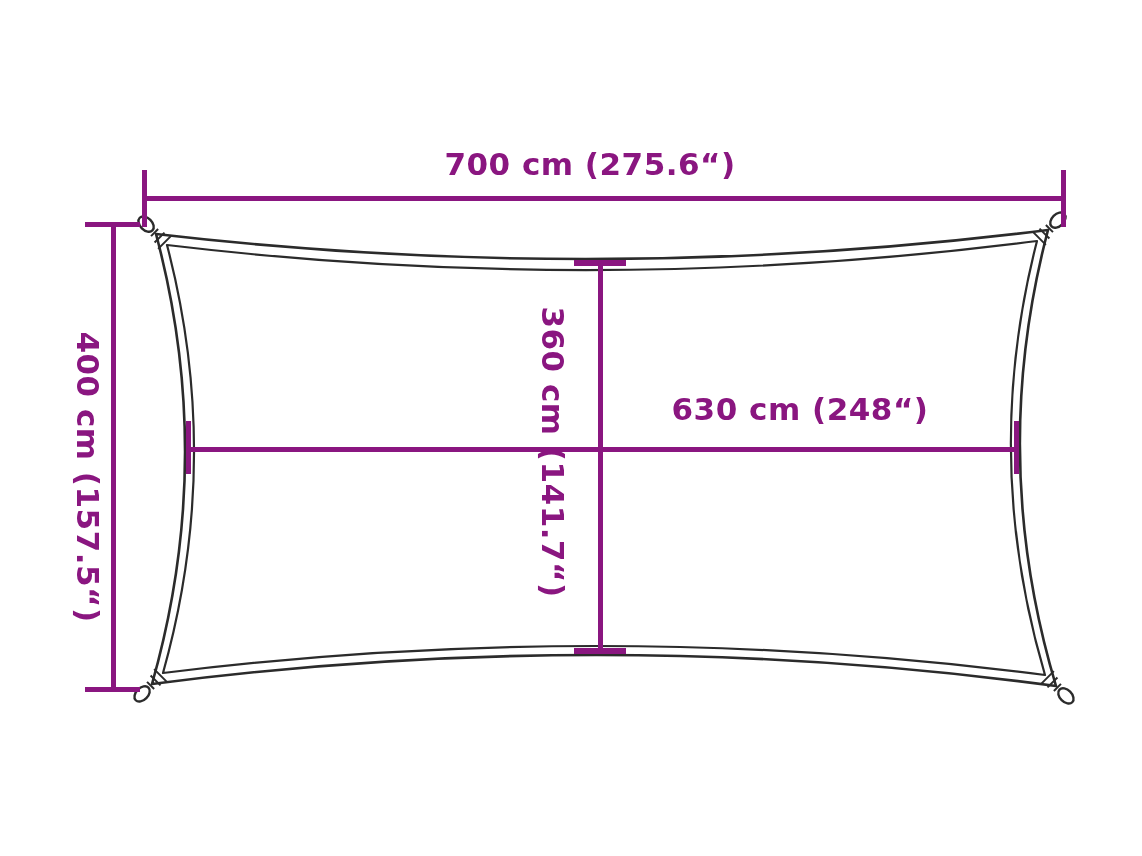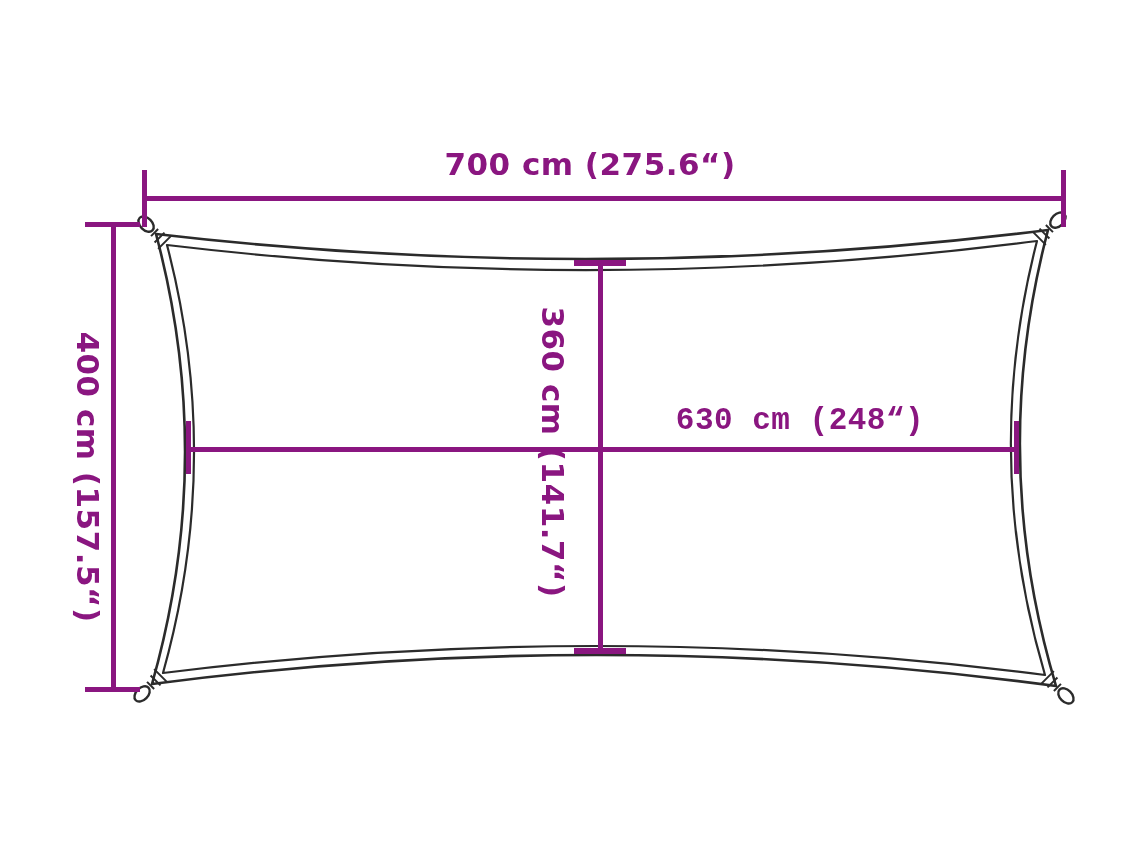--- a/index.html
+++ b/index.html
@@ -93,16 +93,16 @@
     <div class="dline" style="left:598px; top:262px; width:5px; height:390px;"></div>
     <div class="dline" style="left:574px; top:260px; width:52px; height:6px;"></div>
     <div class="dline" style="left:574px; top:648px; width:52px; height:6px;"></div>
     <div class="dim-label vertical" style="left:553px; top:452px;">360 cm (141.7“)</div>
   </div>
 
   <div class="dim-group">
     <div class="dline" style="left:188px; top:447px; width:830px; height:5px;"></div>
     <div class="dline" style="left:186px; top:421px; width:5px; height:53px;"></div>
     <div class="dline" style="left:1014px; top:421px; width:5px; height:53px;"></div>
-    <div class="dim-label" style="left:800px; top:420px;font-family:Liberation Mono, monospace;">630 cm (248“)</div>
+    <div class="dim-label" style="left:800px; top:409px;">630 cm (248“)</div>
   </div>
 
 </div>
 
 </body></html>

